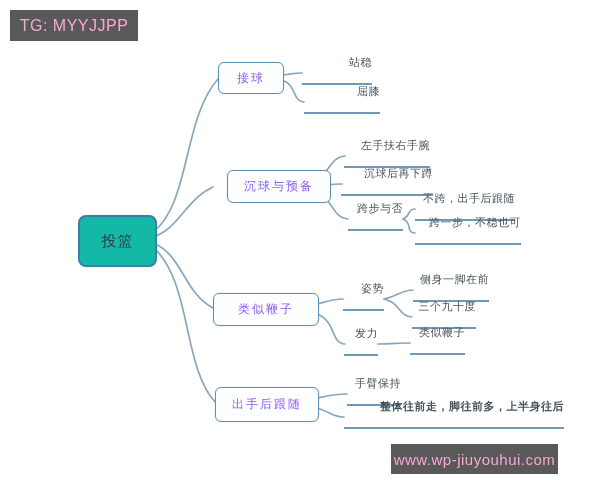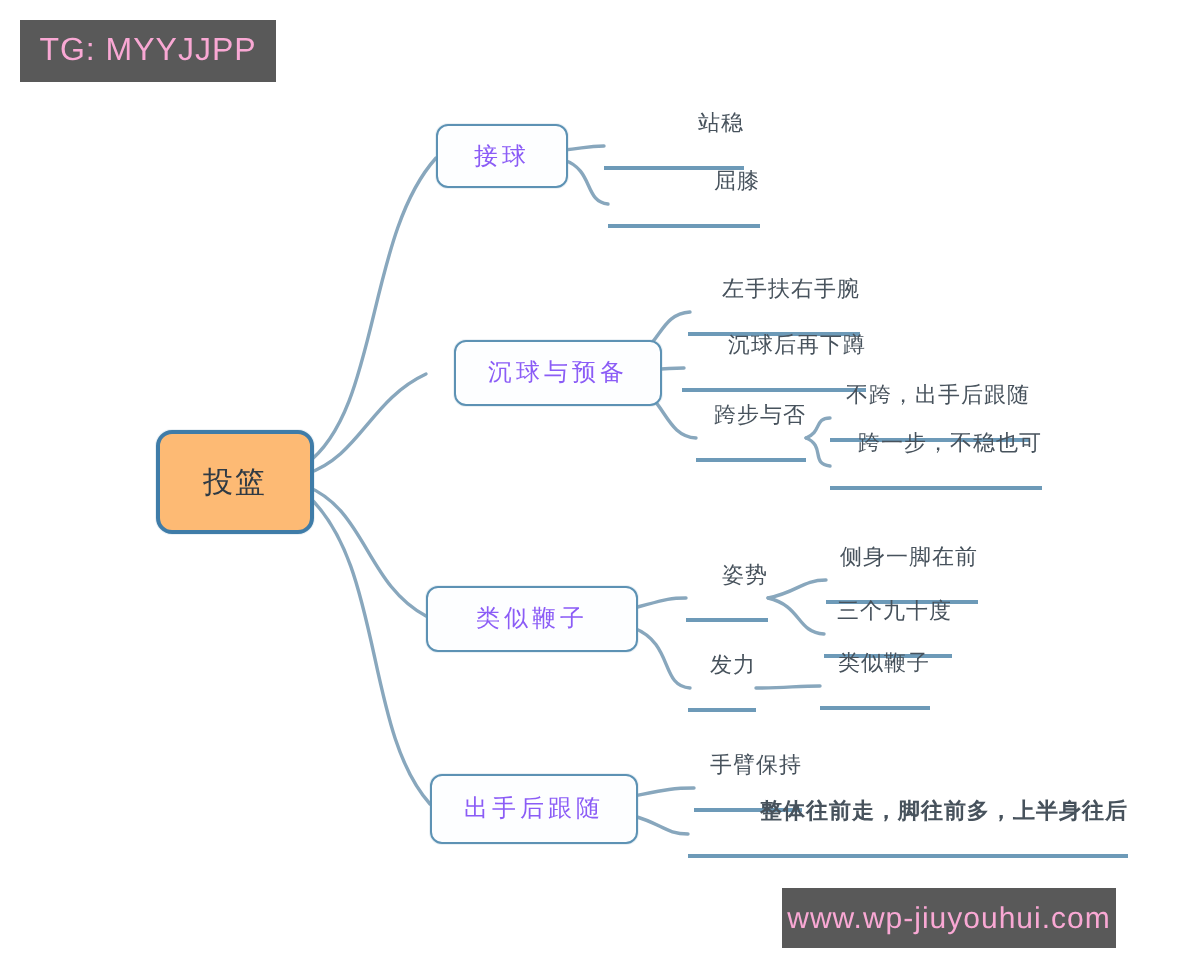--- a/index.html
+++ b/index.html
@@ -17,21 +17,21 @@
   .badge-tl{left:10px;top:10px;width:128px;height:31px;font-size:16px;}
   .badge-br{left:391px;top:444px;width:167px;height:30px;font-size:15px;}
   .node{
     position:absolute;z-index:3;background:#fdfeff;
     border:1.6px solid #5d92b4;border-radius:6px;
     display:flex;align-items:center;justify-content:center;
     font-size:12px;color:#8b5cf6;letter-spacing:2px;white-space:nowrap;
     box-shadow:0 0 0 0.5px rgba(120,160,190,0.15);
   }
   .node.root{
-    background:#fdba74;border:2px solid #3f7ca8;border-radius:8px;
+    background:#14b8a6;border:2px solid #3f7ca8;border-radius:8px;
     font-size:15px;color:#2f3a44;letter-spacing:1px;
   }
   .leaf{
     position:absolute;z-index:3;
     font-size:11px;color:#47525c;letter-spacing:0.5px;
     text-align:right;white-space:nowrap;
     padding-bottom:14px;border-bottom:2px solid #6d9ab8;
     line-height:13px;
   }
 </style>

